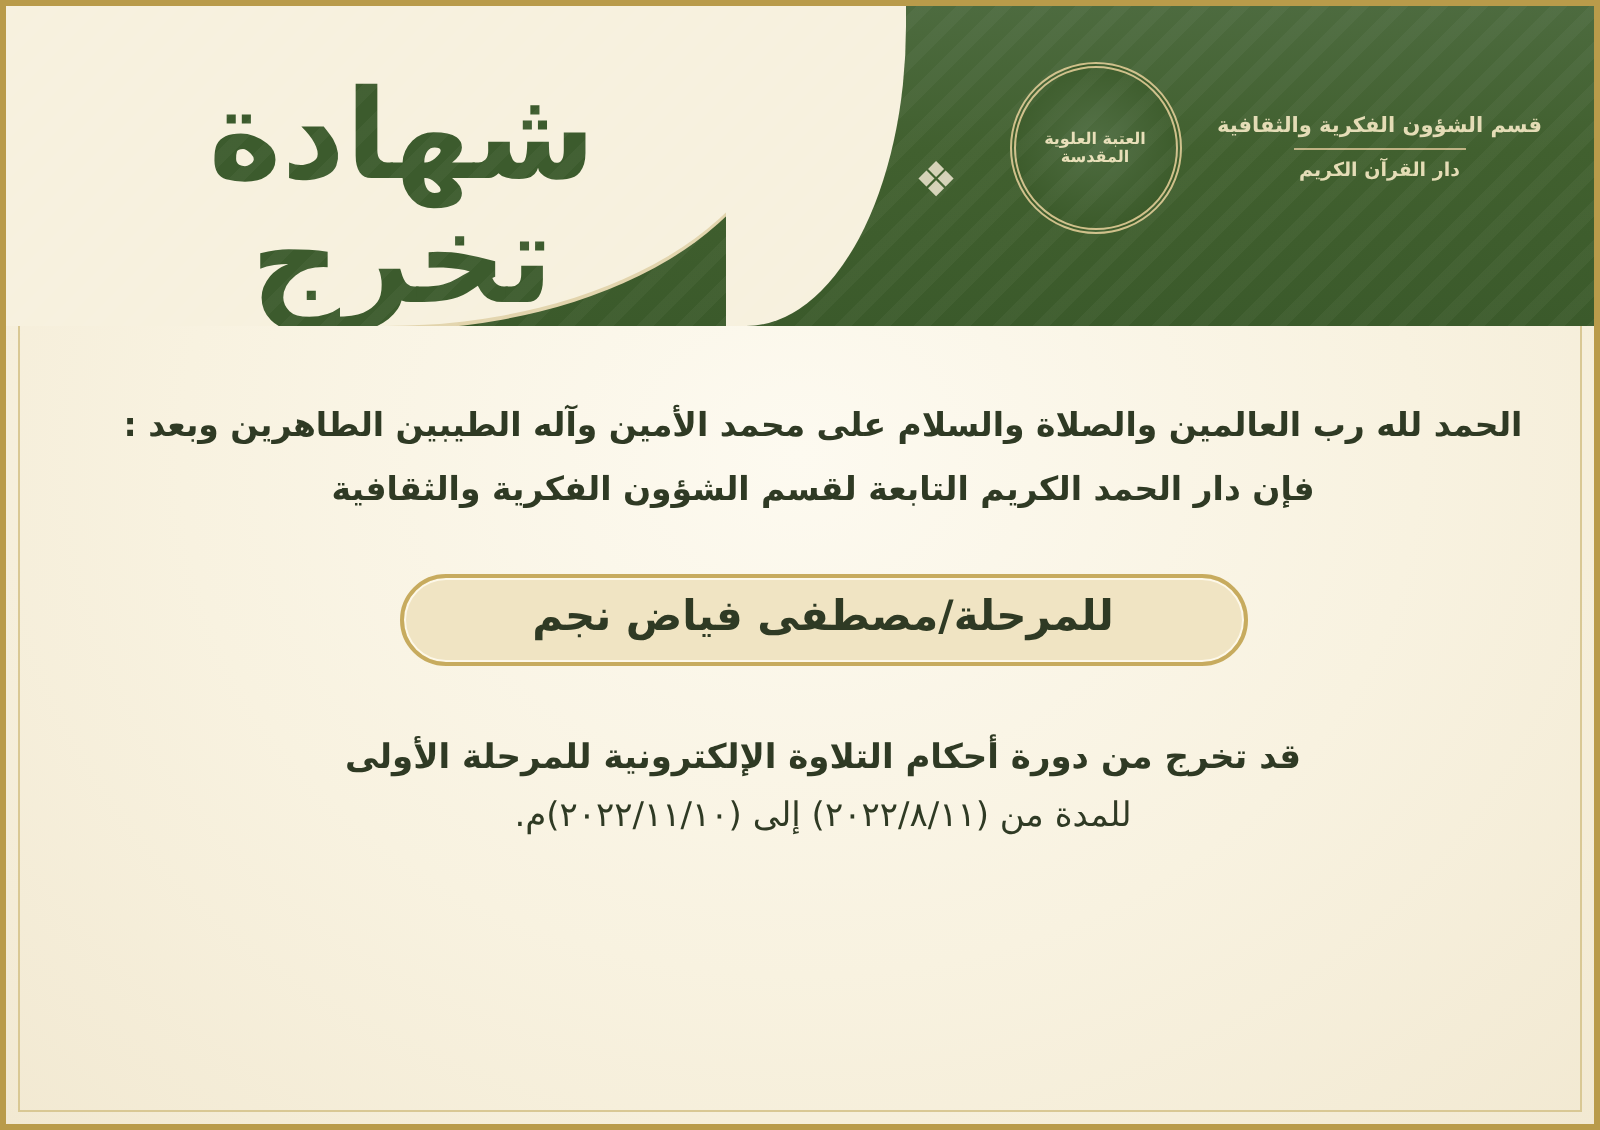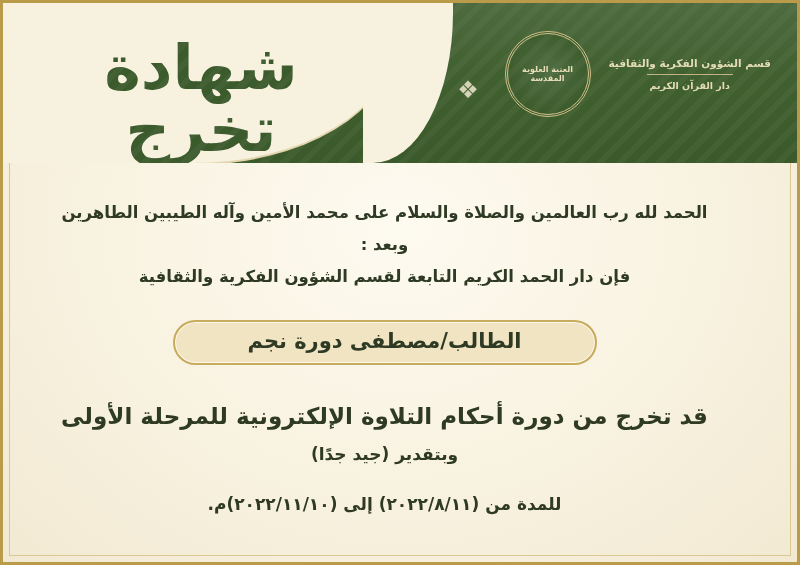--- a/index.html
+++ b/index.html
@@ -138,21 +138,21 @@
   .logo-text .rule {
     height: 1px;
     background: #bfb283;
     margin: 3px auto;
     width: 86px;
   }
 
   
   .body-area {
     position: relative;
-    padding: 34px 85px 0 54px;
+    padding: 34px 31px 0 54px;
     direction: rtl;
     text-align: center;
   }
 
   .intro-line {
     font-size: 16.5px;
     font-weight: bold;
     color: #2f3a24;
     line-height: 1.95;
   }
@@ -168,35 +168,34 @@
   }
   .name-plate-text {
     font-size: 21px;
     font-weight: bold;
     color: #2f3a24;
     line-height: 1.2;
   }
 
   .course-line {
     margin-top: 30px;
-    font-size: 23px;
+    font-size: 17px;
     font-weight: bold;
     color: #2f3a24;
     line-height: 1.9;
   }
   .grade-line {
     font-size: 17px;
     font-weight: bold;
     color: #2f3a24;
     line-height: 1.9;
   }
   .period-line {
-    margin-top: 20px;
     font-size: 17px;
-    font-weight: bold;
+    font-weight: normal;
     color: #2f3a24;
     line-height: 1.6;
   }
 
   .footer-line {
     position: absolute;
     left: 0;
     right: 0;
     bottom: 18px;
     text-align: center;
@@ -228,22 +227,21 @@
         <div class="l2">دار القرآن الكريم</div>
       </div>
     </div>
   </div>
 
   <div class="body-area">
     <div class="intro-line">الحمد لله رب العالمين والصلاة والسلام على محمد الأمين وآله الطيبين الطاهرين وبعد :</div>
     <div class="intro-line">فإن دار الحمد الكريم التابعة لقسم الشؤون الفكرية والثقافية</div>
 
     <div class="name-plate">
-      <div class="name-plate-text">الطالب/مصطفى دورة نجم</div>
+      <div class="name-plate-text">للمرحلة/مصطفى فياض نجم</div>
     </div>
 
     <div class="course-line">قد تخرج من دورة أحكام التلاوة الإلكترونية للمرحلة الأولى</div>
-    <div class="grade-line">وبتقدير (جيد جدًا)</div>
 
     <div class="period-line">للمدة من (٢٠٢٢/٨/١١) إلى (٢٠٢٢/١١/١٠)م.</div>
   </div>
 
 </div>
 
 </body></html>

